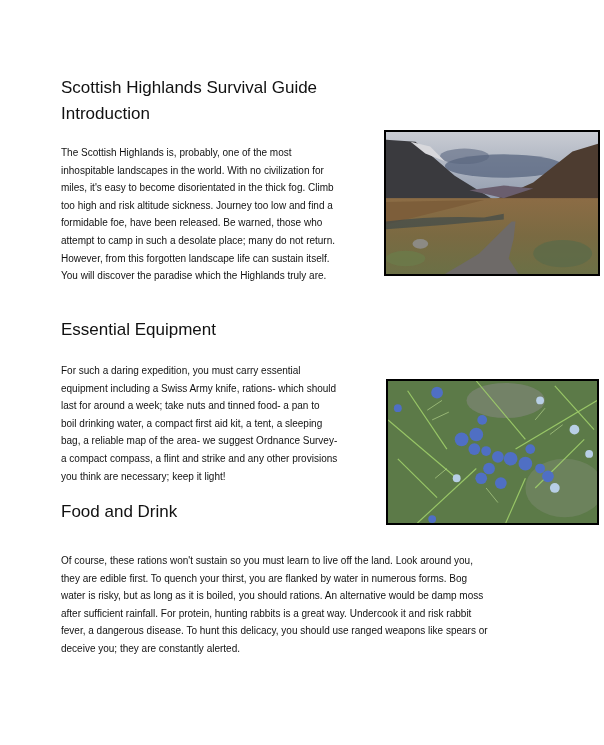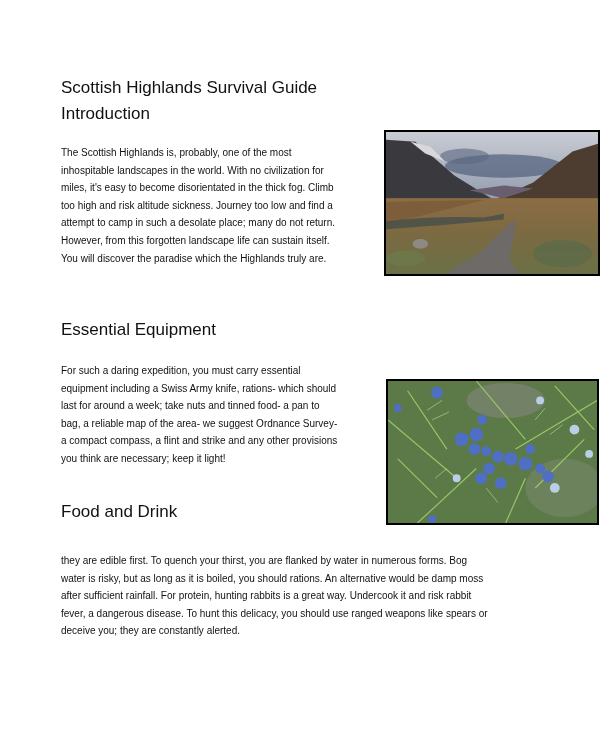--- a/index.html
+++ b/index.html
@@ -56,20 +56,21 @@
 <div class="page">
 
   <h1 class="heading" style="top:59px;">Scottish Highlands Survival Guide</h1>
   <h2 class="heading" style="top:85px;">Introduction</h2>
 
   <div class="para" style="top:128px;">
     <span class="line">The Scottish Highlands is, probably, one of the most</span>
     <span class="line">inhospitable landscapes in the world. With no civilization for</span>
     <span class="line">miles, it's easy to become disorientated in the thick fog. Climb</span>
     <span class="line">too high and risk altitude sickness. Journey too low and find a</span>
+    <span class="line">formidable foe, have been released. Be warned, those who</span>
     <span class="line">attempt to camp in such a desolate place; many do not return.</span>
     <span class="line">However, from this forgotten landscape life can sustain itself.</span>
     <span class="line">You will discover the paradise which the Highlands truly are.</span>
   </div>
 
   <div class="photo" style="left:384px; top:114px; width:216px; height:146px;">
     <svg viewBox="0 0 216 146" preserveAspectRatio="none">
       <defs>
         <linearGradient id="sky" x1="0" y1="0" x2="0" y2="1">
           <stop offset="0" stop-color="#c9ccd3"></stop>
@@ -98,20 +99,21 @@
       <ellipse cx="180" cy="125" rx="30" ry="14" fill="#5d6a48" opacity="0.8"></ellipse>
     </svg>
   </div>
 
   <h2 class="heading" style="top:301px;">Essential Equipment</h2>
 
   <div class="para" style="top:346px;">
     <span class="line">For such a daring expedition, you must carry essential</span>
     <span class="line">equipment including a Swiss Army knife, rations- which should</span>
     <span class="line">last for around a week; take nuts and tinned food- a pan to</span>
+    <span class="line">boil drinking water, a compact first aid kit, a tent, a sleeping</span>
     <span class="line">bag, a reliable map of the area- we suggest Ordnance Survey-</span>
     <span class="line">a compact compass, a flint and strike and any other provisions</span>
     <span class="line">you think are necessary; keep it light!</span>
   </div>
 
   <div class="photo" style="left:386px; top:363px; width:213px; height:146px;">
     <svg viewBox="0 0 213 146" preserveAspectRatio="none">
       <rect x="0" y="0" width="213" height="146" fill="#5c7a48"></rect>
       <ellipse cx="120" cy="20" rx="40" ry="18" fill="#8a8a86" opacity="0.5"></ellipse>
       <ellipse cx="180" cy="110" rx="40" ry="30" fill="#7c8a70" opacity="0.5"></ellipse>
@@ -159,20 +161,21 @@
         <circle cx="170" cy="110" r="5"></circle>
         <circle cx="70" cy="100" r="4"></circle>
         <circle cx="205" cy="75" r="4"></circle>
       </g>
     </svg>
   </div>
 
   <h2 class="heading" style="top:483px;">Food and Drink</h2>
 
   <div class="para" style="top:536px;">
+    <span class="line">Of course, these rations won't sustain so you must learn to live off the land. Look around you,</span>
     <span class="line">they are edible first. To quench your thirst, you are flanked by water in numerous forms. Bog</span>
     <span class="line">water is risky, but as long as it is boiled, you should rations. An alternative would be damp moss</span>
     <span class="line">after sufficient rainfall. For protein, hunting rabbits is a great way. Undercook it and risk rabbit</span>
     <span class="line">fever, a dangerous disease. To hunt this delicacy, you should use ranged weapons like spears or</span>
     <span class="line">deceive you; they are constantly alerted.</span>
   </div>
 
 </div>
 
 </body></html>

